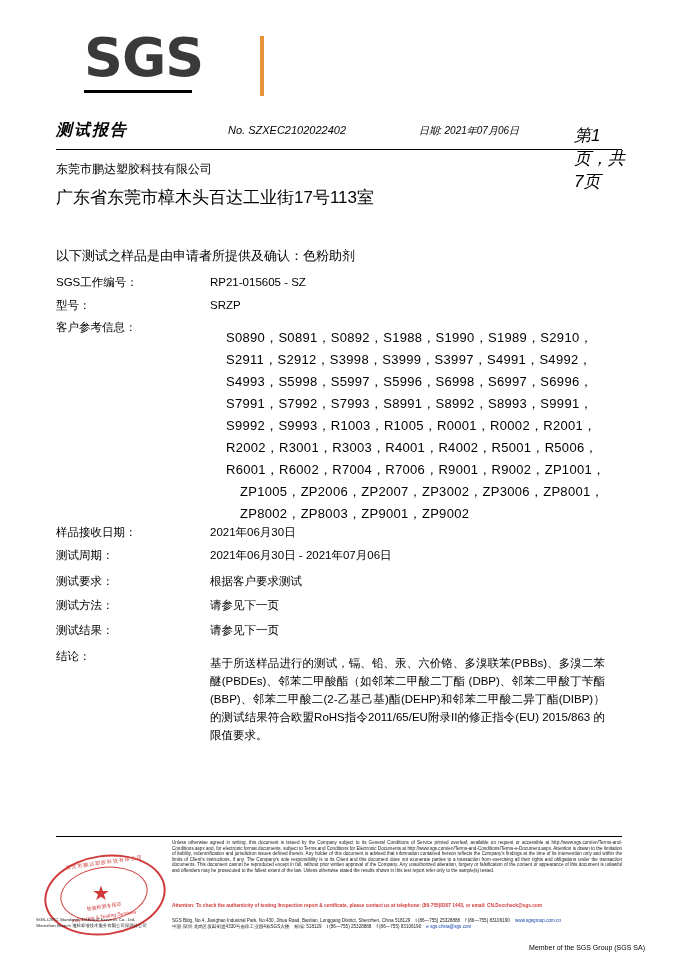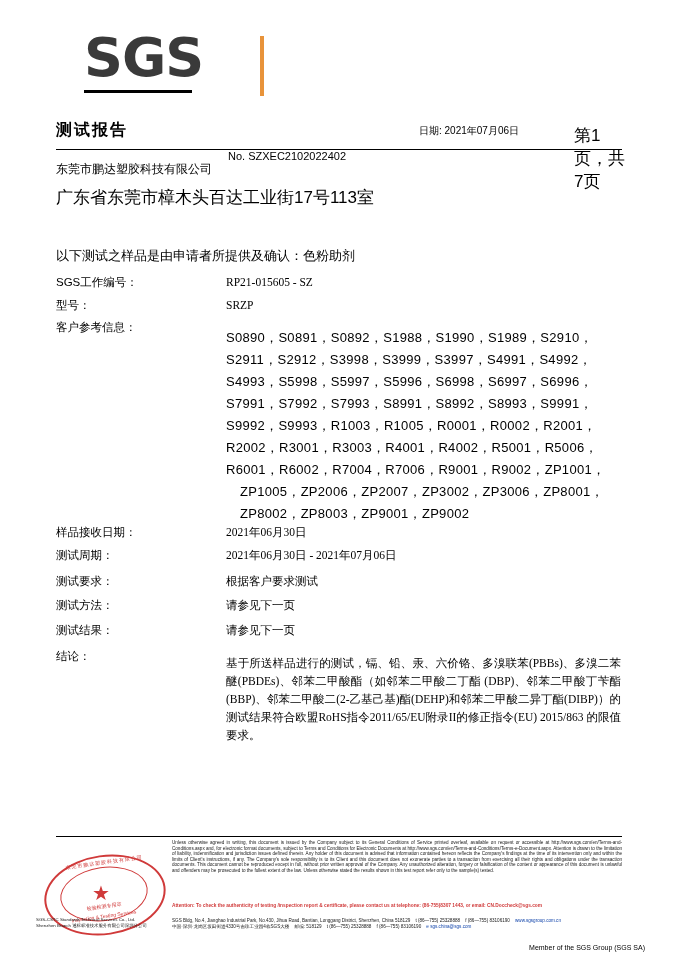--- a/index.html
+++ b/index.html
@@ -58,35 +58,35 @@
     background: #e8933a;
   }
 
   
   .title-row {
     position: absolute;
     left: 56px;
     top: 120px;
     width: 570px;
     height: 26px;
+    font-style: italic;
   }
   .doc-title {
     position: absolute;
     left: 0;
     top: 0;
     font-size: 16px;
     font-weight: bold;
     letter-spacing: 2px;
   }
   .doc-no {
     position: absolute;
     left: 172px;
     top: 4px;
     font-size: 11px;
-    margin-top: 26px;
   }
   .doc-date {
     position: absolute;
     left: 363px;
     top: 4px;
     font-size: 10px;
   }
   .doc-page {
     position: absolute;
     left: 518px;
@@ -131,24 +131,23 @@
     line-height: 16px;
   }
   .field .label {
     position: absolute;
     left: 0;
     top: 0;
     white-space: nowrap;
   }
   .field .value {
     position: absolute;
-    left: 170px;
+    left: 154px;
     top: 0;
     white-space: pre-wrap;
-    font-family: Liberation Serif, serif;
   }
 
   .f-jobno   { left: 56px; top: 274px; width: 560px; }
   .f-model   { left: 56px; top: 297px; width: 560px; }
   .f-custref { left: 56px; top: 319px; width: 560px; }
   .custref-lines {
     position: absolute;
     left: 170px;
     top: 8px;
     line-height: 22px;

